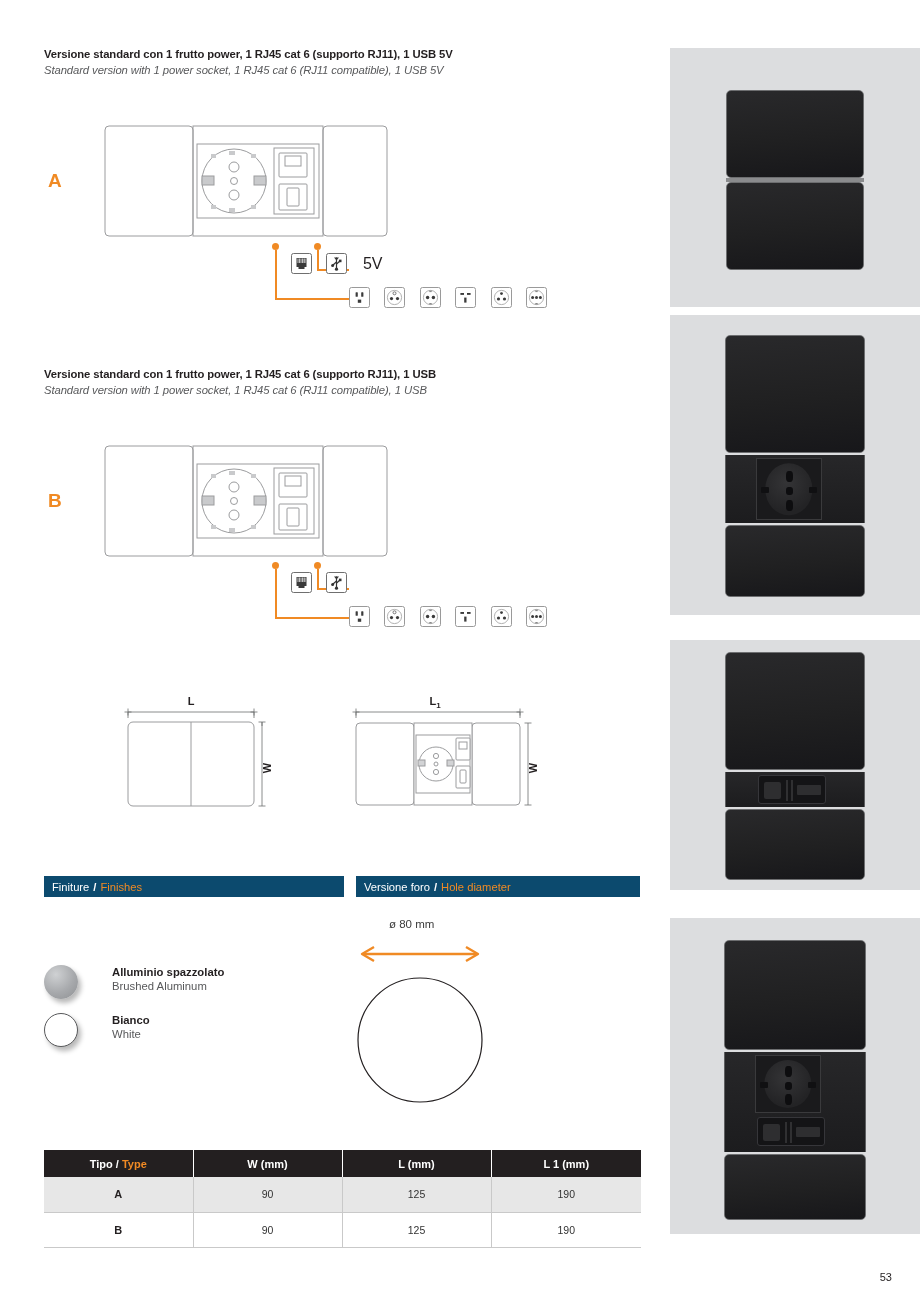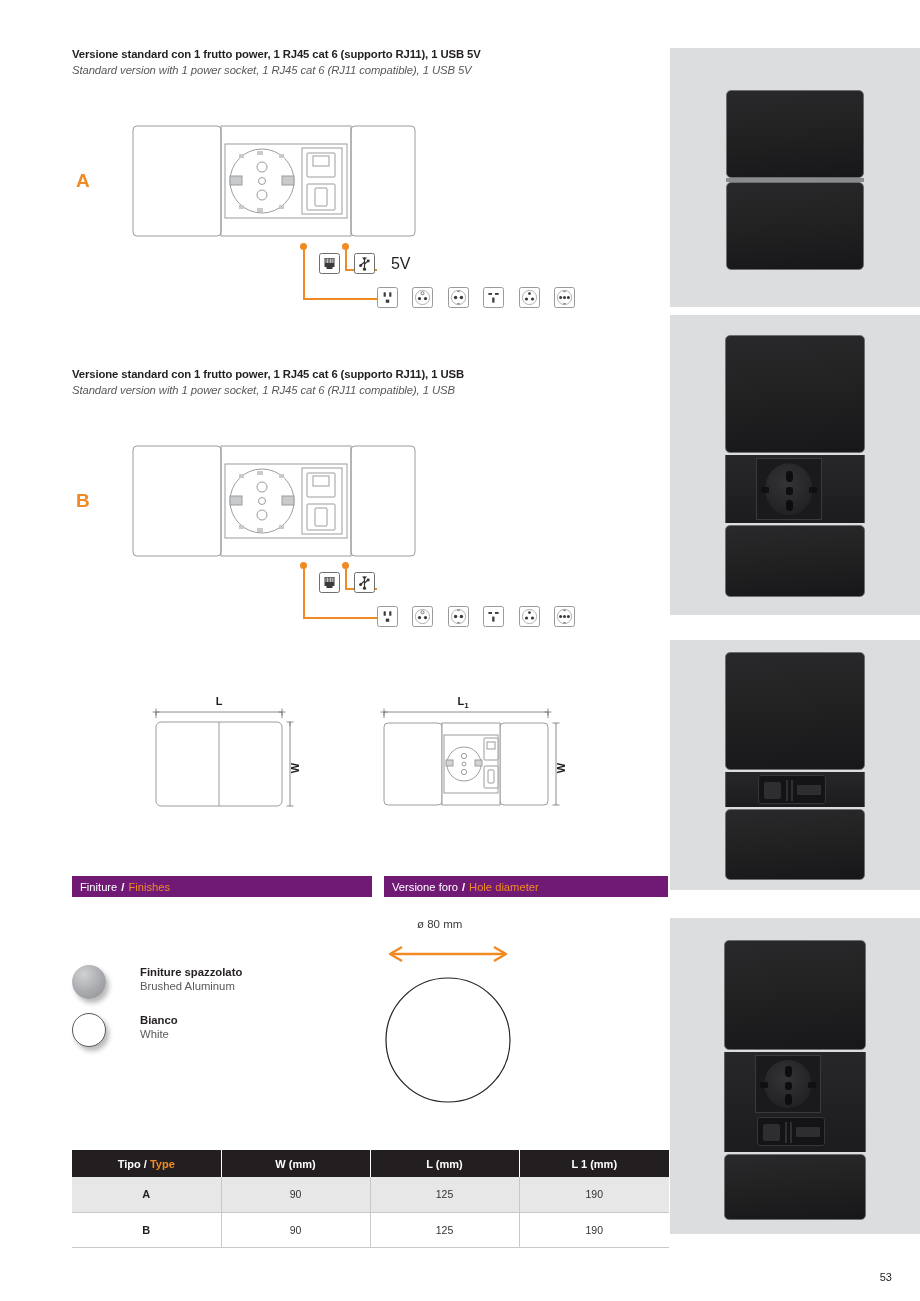--- a/index.html
+++ b/index.html
@@ -8,21 +8,21 @@
     width:920px; height:1301px;
     background:#ffffff;
     font-family:"Liberation Sans", sans-serif;
     color:#231f20;
     position:relative;
     overflow:hidden;
   }
   .page { position:absolute; inset:0; }
 
   
-  .left-col { position:absolute; left:72px; top:0; width:600px; height:1243px; }
+  .left-col { position:absolute; left:44px; top:0; width:600px; height:1243px; }
 
   .variant-title { position:absolute; left:0; width:600px; }
   .variant-title .it {
     font-size:11.3px; font-weight:bold; color:#231f20;
     letter-spacing:-0.1px; white-space:nowrap;
   }
   .variant-title .en {
     font-size:11.3px; font-style:italic; color:#58595b;
     margin-top:4px; letter-spacing:-0.1px; white-space:nowrap;
   }
@@ -45,21 +45,21 @@
   .v5label {
     font-size:16px; color:#231f20; vertical-align:middle;
     display:inline-block; margin-left:1px;
   }
 
   .dot { position:absolute; width:7px; height:7px; border-radius:50%; background:#f08a24; }
   .lead { position:absolute; background:#f08a24; }
 
   
   .bar {
-    position:absolute; height:21px; background:#701a75;
+    position:absolute; height:21px; background:#0c4a6e;
     display:flex; align-items:center; padding-left:8px;
   }
   .bar .it { color:#ffffff; font-size:11.2px; }
   .bar .sl { color:#ffffff; font-size:11.2px; font-weight:bold; margin:0 4px; }
   .bar .en { color:#f08a24; font-size:11.2px; }
 
   
   .finish { position:absolute; left:0; width:300px; height:52px; }
   .swatch {
     position:absolute; left:0; top:0; width:34px; height:34px; border-radius:50%;
@@ -440,21 +440,21 @@
     <div class="bar" style="left:0; top:876px; width:300px">
       <span class="it">Finiture</span>
       <span class="sl">/</span>
       <span class="en">Finishes</span>
     </div>
 
 
     <div class="finish" style="top:965px">
       <div class="swatch shadow" style="background:radial-gradient(circle at 35% 28%, #cfd1d3 0%, #a7a9ac 55%, #8e9093 100%)"></div>
       <div class="names">
-        <div class="n-it">Finiture spazzolato</div>
+        <div class="n-it">Alluminio spazzolato</div>
         <div class="n-en">Brushed Aluminum</div>
       </div>
     </div>
 
     <div class="finish" style="top:1013px">
       <div class="swatch shadow" style="background:#ffffff; border:1px solid #58595b"></div>
       <div class="names">
         <div class="n-it">Bianco</div>
         <div class="n-en">White</div>
       </div>

